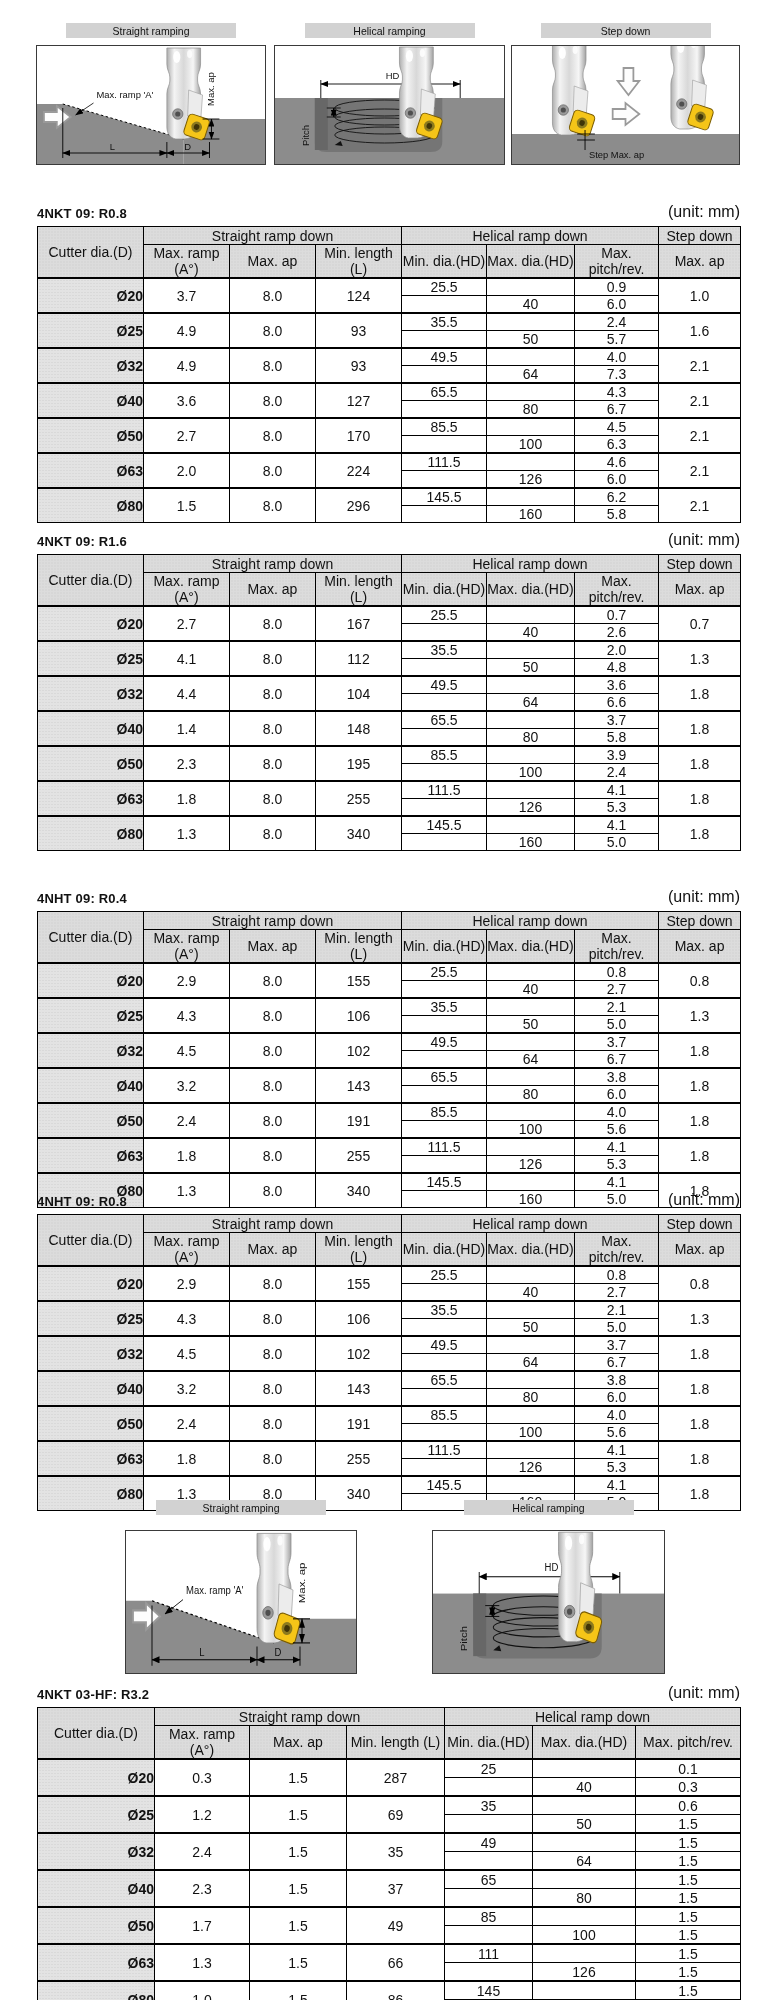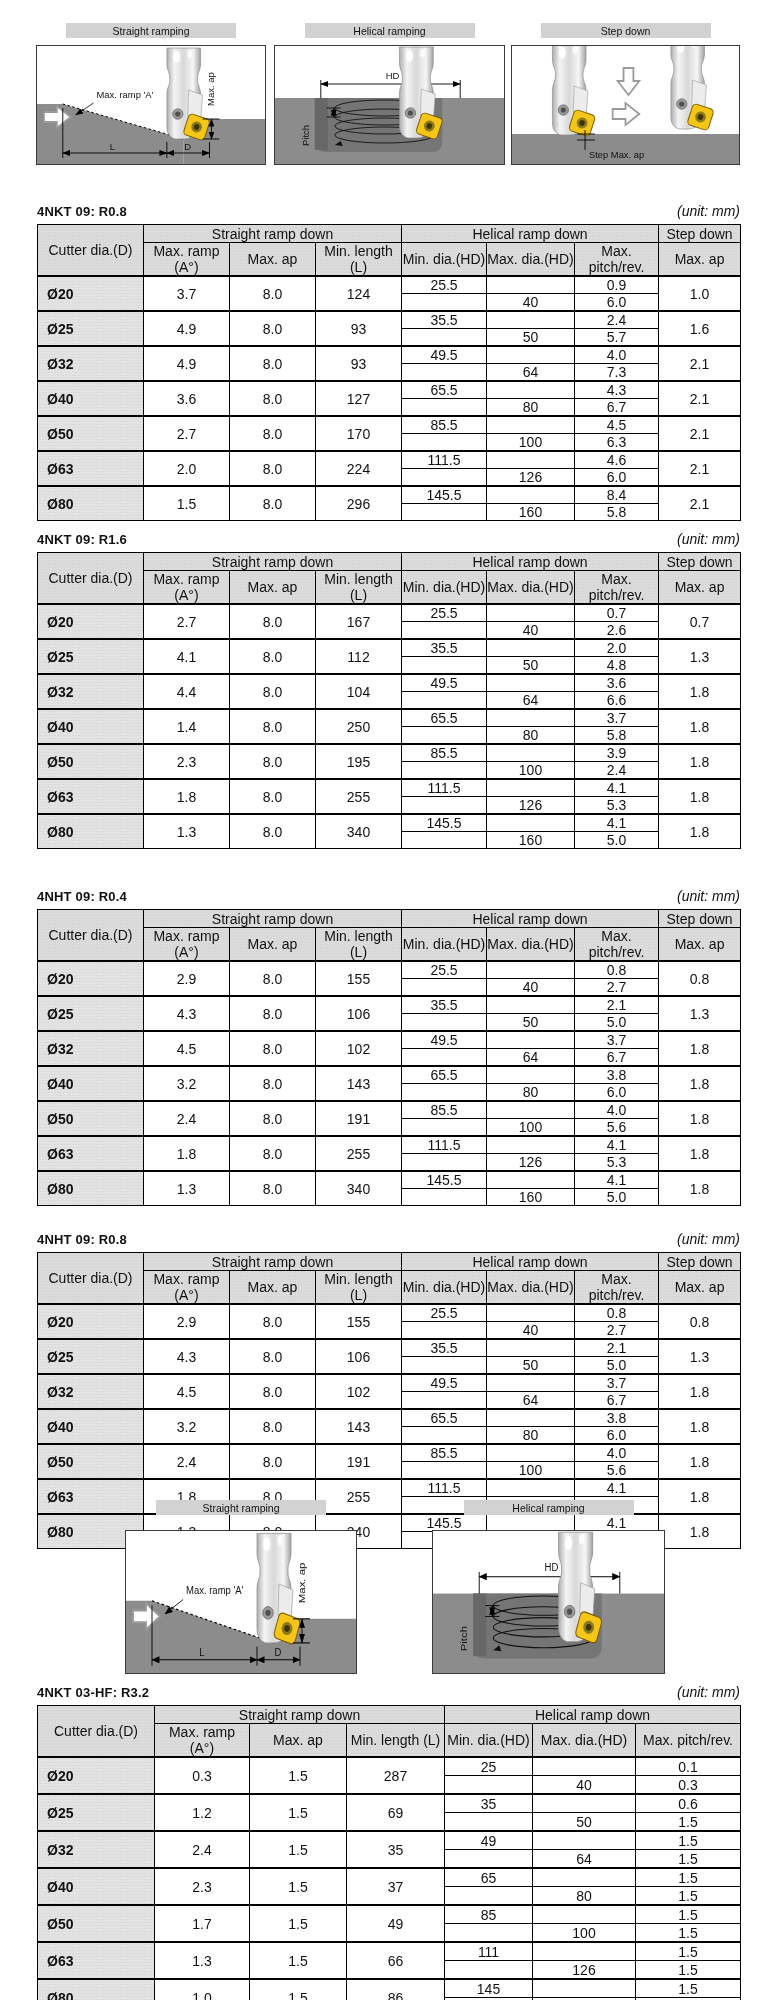--- a/index.html
+++ b/index.html
@@ -23,40 +23,40 @@
   #fig-top .panel-box { height:118px; }
 
   #fig-mid { top:1500px; height:185px; }
   #panel-straight-mid { left:125px; width:232px; }
   #panel-helical-mid  { left:432px; width:233px; }
   #fig-mid .panel-box { top:30px; height:142px; }
 
   
   .tsec { position:absolute; left:37px; width:703px; }
   #tsec-0 { top:203px; } #tsec-1 { top:531px; } #tsec-2 { top:864px;margin-top:24px; }
-  #tsec-3 { top:1191px;margin-top:40px; } #tsec-4 { top:1684px; }
+  #tsec-3 { top:1191px; } #tsec-4 { top:1684px; }
   .title-row { display:flex; justify-content:space-between; align-items:flex-end; margin-bottom:5px;gap:20px; }
   .title-row h2 { margin:0; font-size:13px; font-weight:bold; letter-spacing:0.2px; }
-  .title-row .unit { font-size:14px;font-style:italic; }
+  .title-row .unit { font-size:16px; }
 
   table.tbl { border-collapse:collapse; table-layout:fixed; width:703px;
               border:1.5px solid #000; font-size:14px; }
   .tbl th, .tbl td { border:1px solid #000; text-align:center; vertical-align:middle; padding:0; }
   .tbl thead th { background-color:#dcdcdc;
       background-image:radial-gradient(#c6c6c6 0.6px, transparent 0.7px);
       background-size:3px 3px; font-weight:normal; height:17px; }
   .tbl thead tr:last-child th { border-bottom:2px solid #000; }
   .tbl thead th.cutter { border-bottom:2px solid #000; }
   .tbl tbody td { height:16px; }
   #tsec-4 .tbl tbody td { height:17px; }
   .tbl tbody tr.r-top td { border-top:2px solid #000; }
   .tbl tbody tr.r-bot td { border-top:1px solid #000; }
   .tbl td.dia { background-color:#e3e3e3;
       background-image:radial-gradient(#cfcfcf 0.6px, transparent 0.7px);
-      background-size:3px 3px; text-align:left; padding-left:9px; font-weight:bold; }
+      background-size:3px 3px; text-align:right; padding-left:9px; font-weight:bold; }
 </style>
 </head>
 <body>
 
 <div class="page">
 
   <svg width="0" height="0" style="position:absolute" aria-hidden="true">
     <defs>
       <linearGradient id="toolGrad" x1="0" y1="0" x2="1" y2="0">
         <stop offset="0" stop-color="#aeaeae"></stop>
@@ -292,21 +292,21 @@
             <td>126</td>
             <td>6.0</td>
           </tr>
           <tr class="r-top">
             <td class="dia" rowspan="2">Ø80</td>
             <td rowspan="2">1.5</td>
             <td rowspan="2">8.0</td>
             <td rowspan="2">296</td>
             <td>145.5</td>
             <td></td>
-            <td>8.4</td>
+            <td>6.2</td>
             <td rowspan="2">2.1</td>
           </tr>
           <tr class="r-bot">
             <td></td>
             <td>160</td>
             <td>5.8</td>
           </tr>
         </tbody>
       </table>
   </div>
@@ -387,21 +387,21 @@
           </tr>
           <tr class="r-bot">
             <td></td>
             <td>64</td>
             <td>6.6</td>
           </tr>
           <tr class="r-top">
             <td class="dia" rowspan="2">Ø40</td>
             <td rowspan="2">1.4</td>
             <td rowspan="2">8.0</td>
-            <td rowspan="2">250</td>
+            <td rowspan="2">148</td>
             <td>65.5</td>
             <td></td>
             <td>3.7</td>
             <td rowspan="2">1.8</td>
           </tr>
           <tr class="r-bot">
             <td></td>
             <td>80</td>
             <td>5.8</td>
           </tr>

